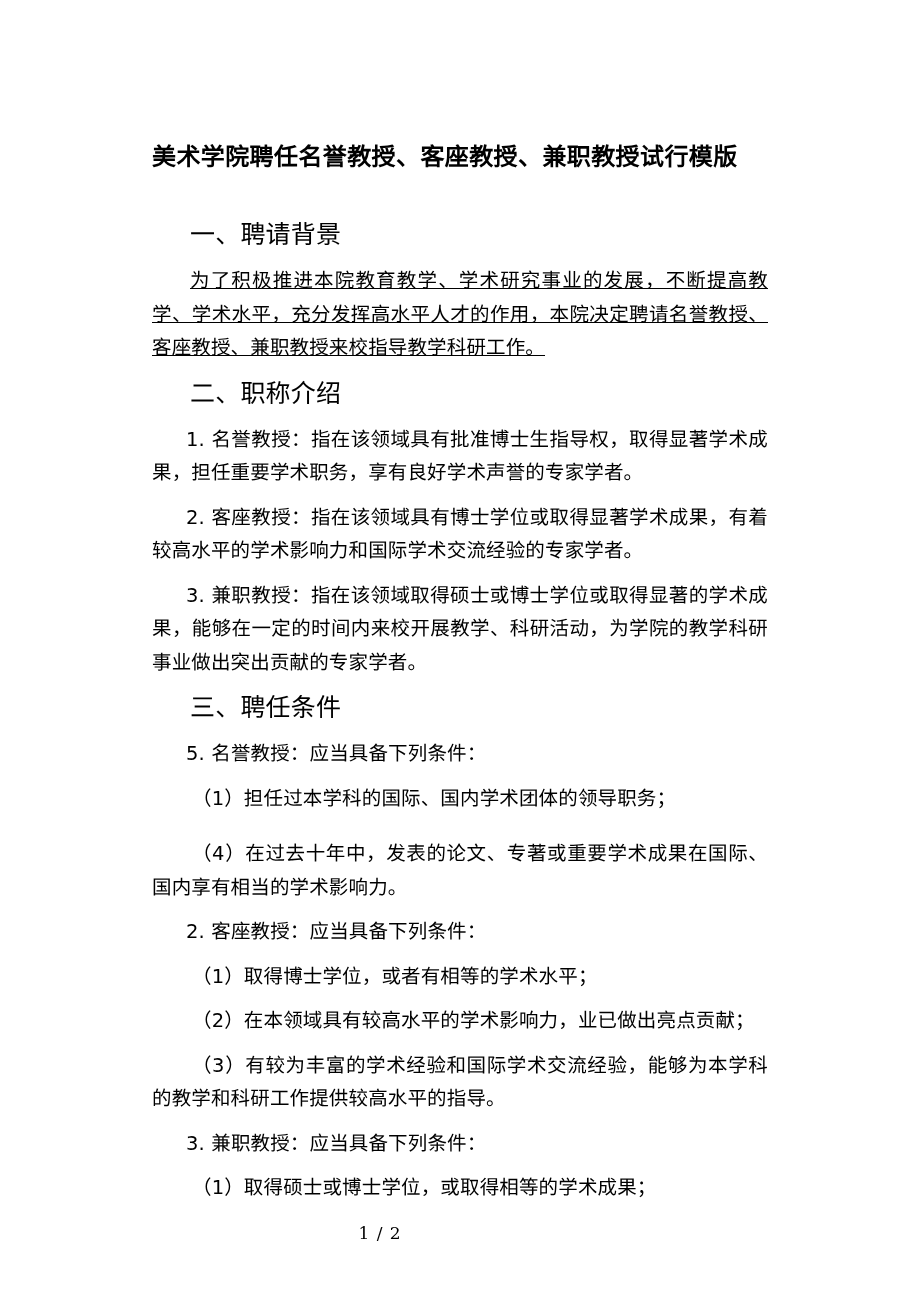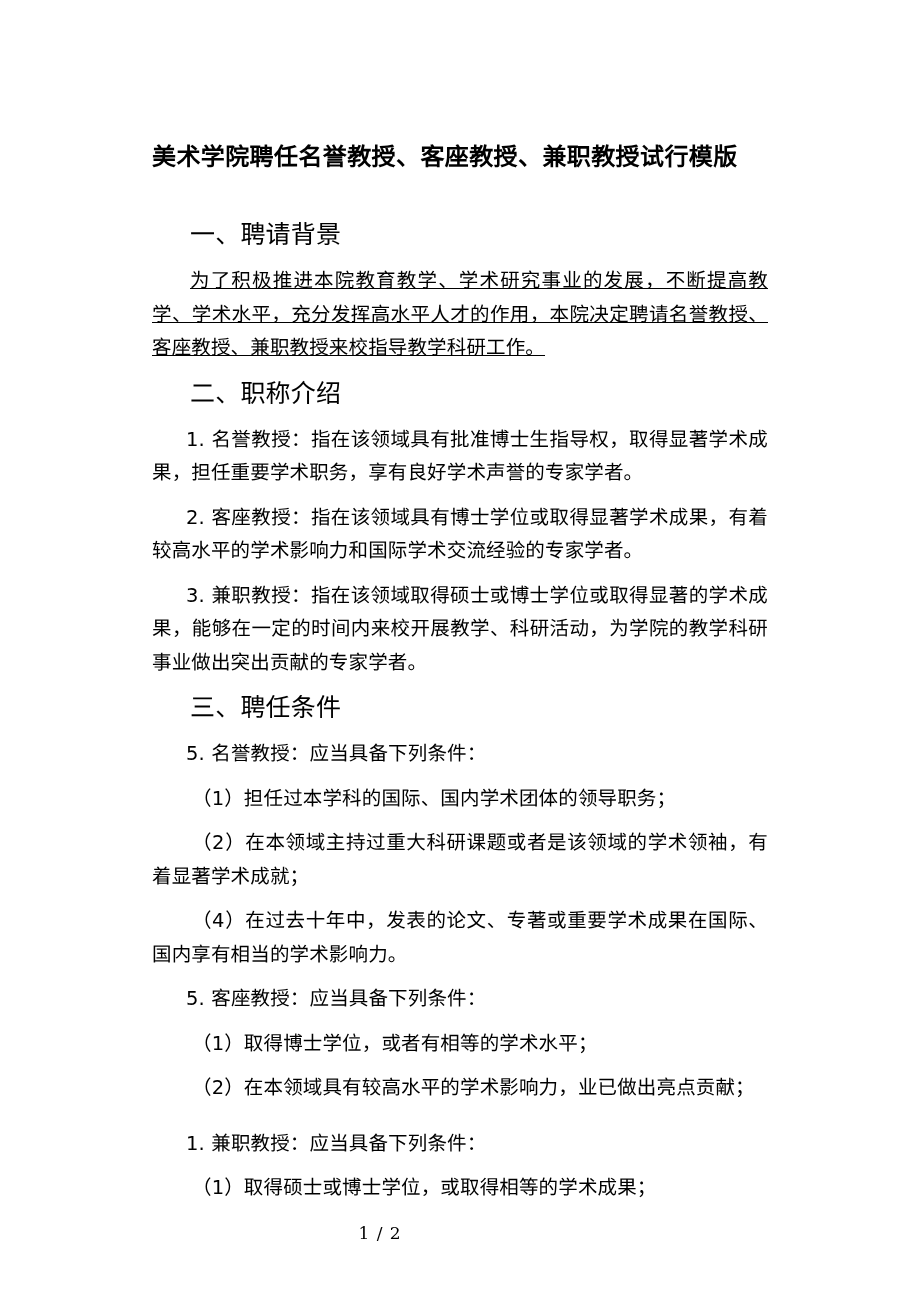--- a/index.html
+++ b/index.html
@@ -116,36 +116,36 @@
 
     <div class="gap-block"></div>
 
     <p class="section-heading">三、聘任条件</p>
     <div class="gap-block"></div>
 
     <p class="para-num">5. 名誉教授：应当具备下列条件：</p>
     <div class="gap-small"></div>
     <p class="para-sub">（1）担任过本学科的国际、国内学术团体的领导职务；</p>
     <div class="gap-small"></div>
-    <p class="para-sub">（2）在本领域主持过重大科研课题或者是该领域的学术领袖，有着显著学术成就；</p>
     <div class="gap-small"></div>
     <p class="para-sub">（4）在过去十年中，发表的论文、专著或重要学术成果在国际、国内享有相当的学术影响力。</p>
 
     <div class="gap-small"></div>
 
-    <p class="para-num">5. 客座教授：应当具备下列条件：</p>
+    <p class="para-num">2. 客座教授：应当具备下列条件：</p>
     <div class="gap-small"></div>
     <p class="para-sub">（1）取得博士学位，或者有相等的学术水平；</p>
     <div class="gap-small"></div>
     <p class="para-sub">（2）在本领域具有较高水平的学术影响力，业已做出亮点贡献；</p>
     <div class="gap-small"></div>
+    <p class="para-sub">（3）有较为丰富的学术经验和国际学术交流经验，能够为本学科的教学和科研工作提供较高水平的指导。</p>
 
     <div class="gap-small"></div>
 
-    <p class="para-num">1. 兼职教授：应当具备下列条件：</p>
+    <p class="para-num">3. 兼职教授：应当具备下列条件：</p>
     <div class="gap-small"></div>
     <p class="para-sub">（1）取得硕士或博士学位，或取得相等的学术成果；</p>
 
   </div>
 
   <div class="page-footer">1 / 2</div>
 
 </div>
 
 </body></html>

